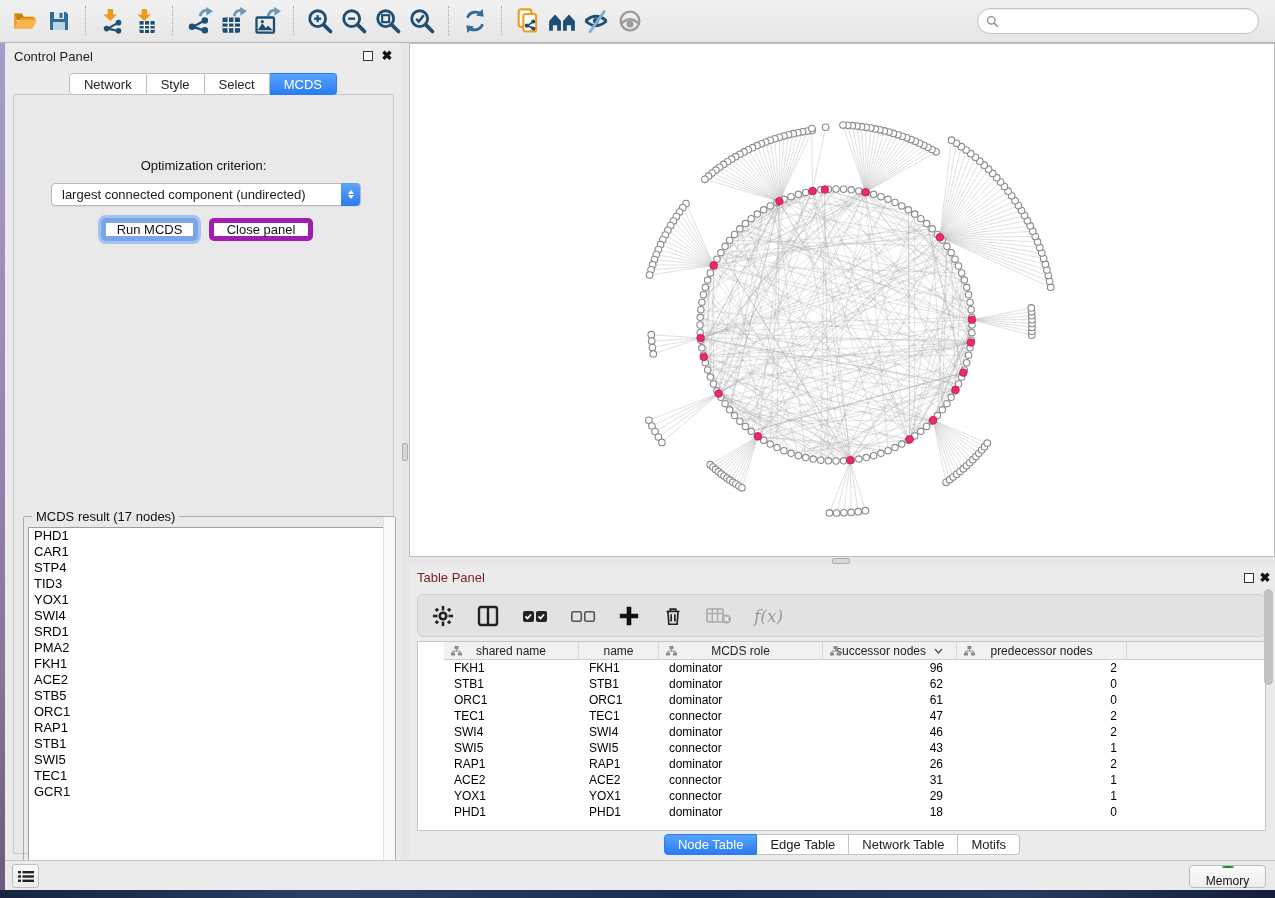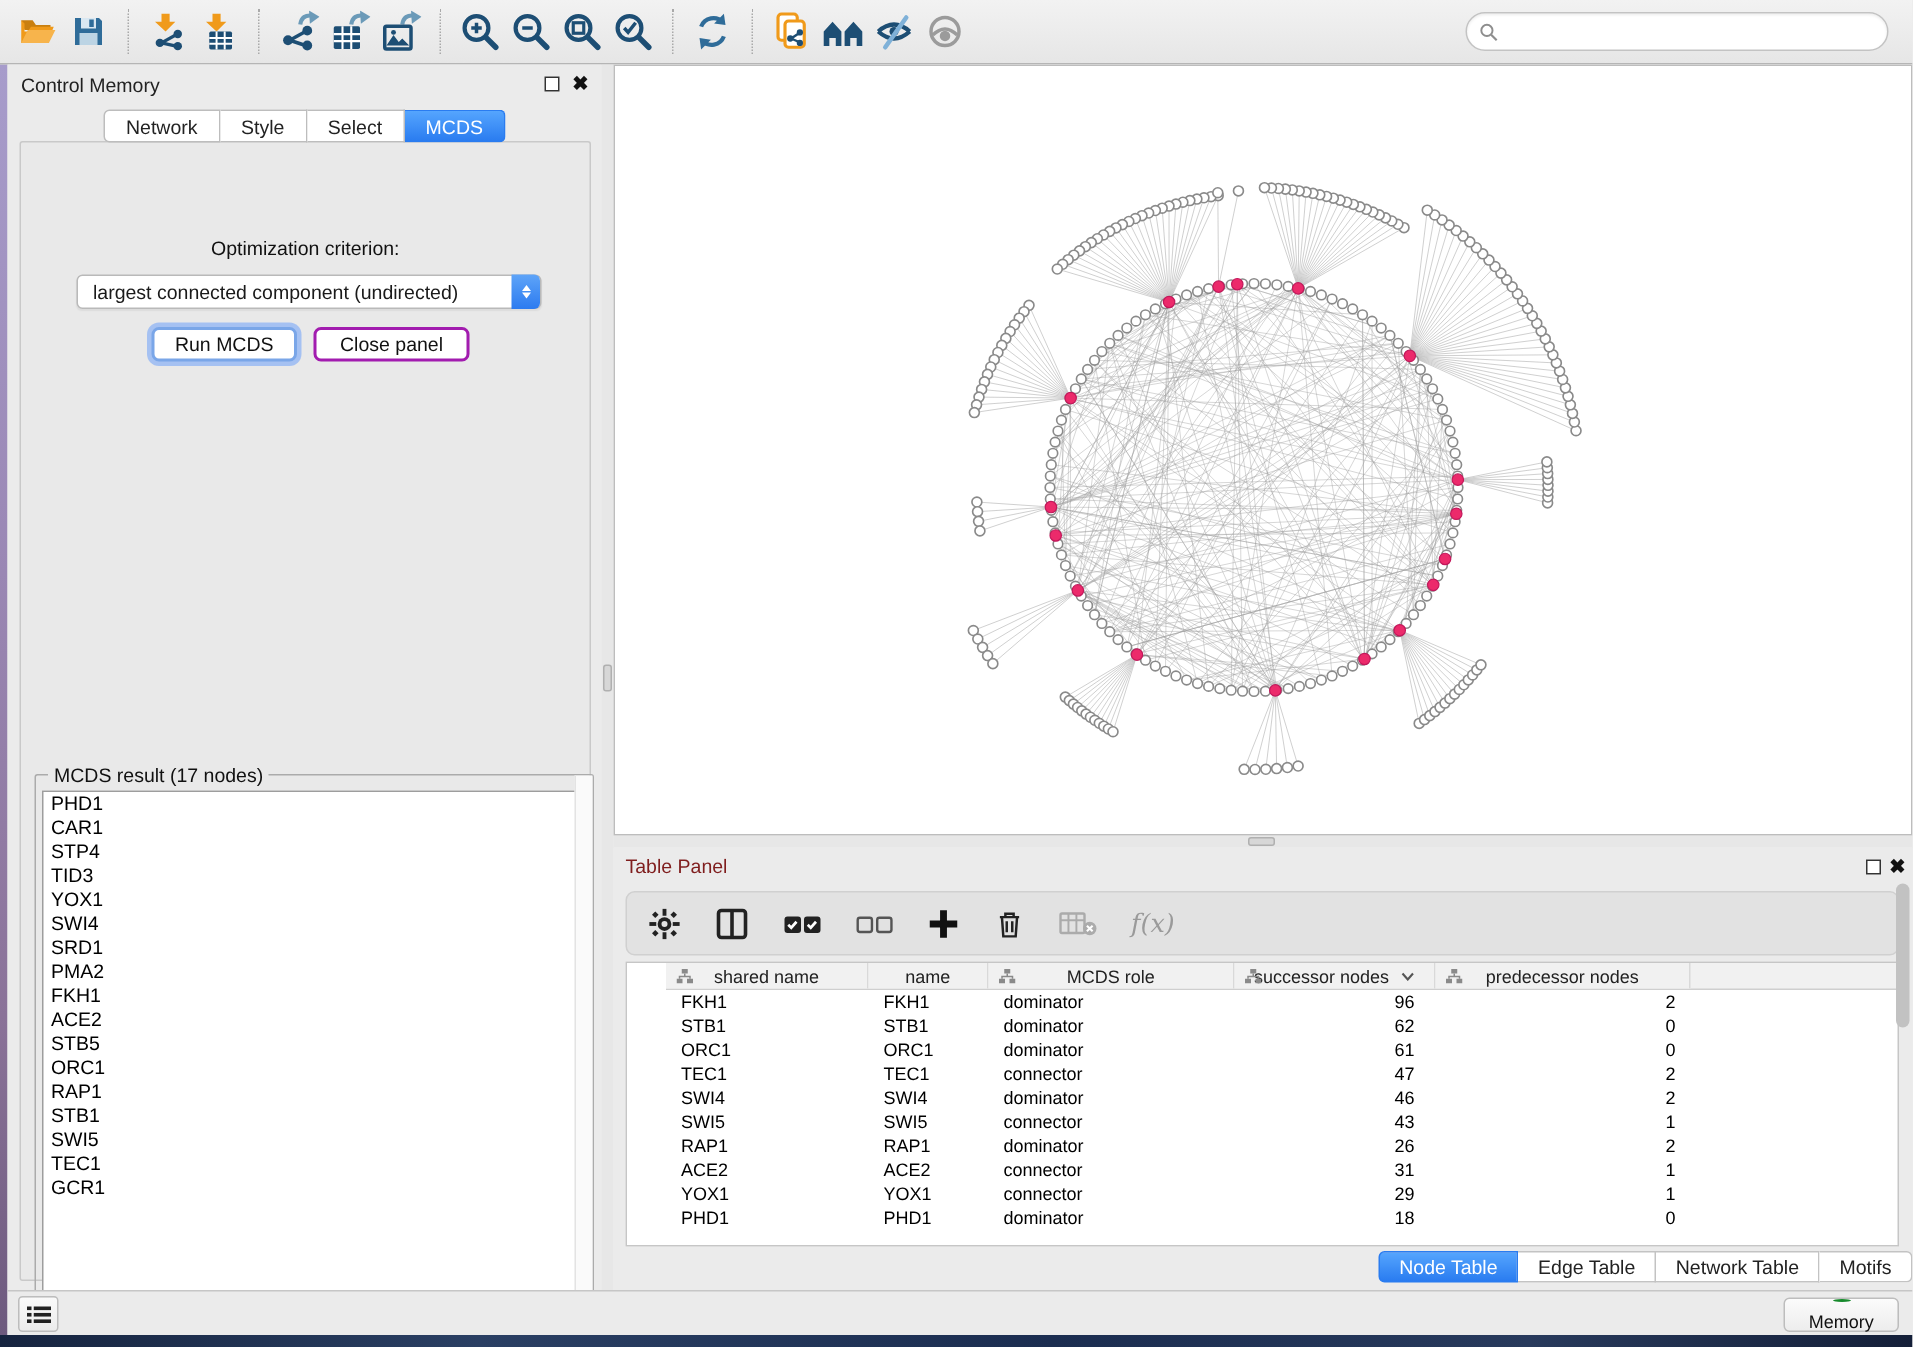--- a/index.html
+++ b/index.html
@@ -42,21 +42,21 @@
   #cp-content { position:absolute; left:8px; top:51px; width:381px; height:760px;
     background:#e9e9e9; border:1px solid #c9c9c9; border-radius:2px; }
   #opt-label { position:absolute; left:0; top:63px; width:100%; text-align:center; font-size:13px; color:#111; }
   #criterion-select { position:absolute; left:37px; top:88px; width:310px; height:23px; background:#fff;
     border:1px solid #b9b9b9; border-radius:4px; display:flex; align-items:center;
     font-size:13px; padding-left:10px; box-shadow:0 1px 1px rgba(0,0,0,.06); }
   #criterion-stepper { position:absolute; right:0; top:-1px; width:19px; height:23px; border-radius:0 4px 4px 0;
     background:linear-gradient(#5ea4f8,#2c7bf0); display:flex; flex-direction:column; align-items:center; justify-content:center; gap:1px; }
   .chev { width:0; height:0; border-left:3.5px solid transparent; border-right:3.5px solid transparent; }
   .chev.up { border-bottom:4px solid #fff; } .chev.down { border-top:4px solid #fff; }
-  .push-btn { position:absolute; top:123px; height:23px; background:#fff; border:2px solid #a21caf; border-radius:5px;
+  .push-btn { position:absolute; top:123px; height:23px; background:#fff; border:5px solid #a21caf; border-radius:5px;
     font-size:13px; color:#111; display:flex; align-items:center; justify-content:center; }
   #run-btn { left:87px; width:97px; box-shadow:0 0 0 3px rgba(110,160,250,.55); border-color:#7aa6e8; }
   #closepanel-btn { left:195px; width:104px; }
 
   #mcds-group { position:absolute; left:9px; top:421px; width:373px; height:373px;
     border:1px solid #ababab; border-radius:2px; }
   #mcds-group-title { position:absolute; left:8px; top:-8px; background:#e9e9e9; padding:0 4px; font-size:13px; color:#111; }
   #mcds-list { position:absolute; left:4px; top:10px; width:365px; height:358px; background:#fff;
     border:1px solid #9d9d9d; overflow:hidden; }
   .mcds-item { font-size:13px; line-height:16px; padding-left:5px; color:#000; }
@@ -104,21 +104,21 @@
     border-right:1px solid #d9d9d9; background:#f1f1f1; flex:none; }
   .hcell .treeic { position:absolute; left:7px; top:4px; }
   .hcell .sortic { margin-left:8px; }
   .t-row { display:flex; height:16px; }
   .tcell { flex:none; font-size:12px; line-height:16px; color:#000; white-space:nowrap; overflow:hidden; }
   .tcell.l { text-align:left; padding-left:10px; }
   .tcell.r { text-align:right; }
   #t-vscroll { position:absolute; right:2px; top:22px; width:9px; height:160px; }
   #t-vthumb { position:absolute; left:0; top:2px; width:9px; height:96px; background:#c2c2c2; border-radius:5px; }
 
-  #tp-tabs { position:absolute; left:0; top:269px; width:100%; display:flex; justify-content:flex-end; }
+  #tp-tabs { position:absolute; left:0; top:269px; width:100%; display:flex; justify-content:center; }
   .ttab { height:21px; padding:0 13px; background:#fff; border:1px solid #c3c3c3; border-left:none;
     font-size:13px; color:#222; display:flex; align-items:center; }
   .ttab:first-child { border-left:1px solid #c3c3c3; border-radius:4px 0 0 4px; }
   .ttab:last-child { border-radius:0 4px 4px 0; }
   .ttab.sel { background:linear-gradient(#55a5fe,#2a7cf0); color:#fff; border-color:#2a7cf0; }
 
   
   #statusbar { position:absolute; left:5px; top:860px; width:1270px; height:30px; background:#ebebeb;
     border-top:1px solid #c6c6c6; }
   #panels-btn { position:absolute; left:7px; top:3px; width:27px; height:24px; background:linear-gradient(#fafafa,#ececec);
@@ -290,21 +290,21 @@
   <div id="search-box">
     <svg width="13" height="13" viewBox="0 0 16 16">
         <circle cx="6.5" cy="6.5" r="4.6" fill="none" stroke="#8e8e8e" stroke-width="1.6"></circle>
         <line x1="10" y1="10" x2="14.5" y2="14.5" stroke="#8e8e8e" stroke-width="1.8"></line>
       </svg>
     <input placeholder="" style="">
   </div>
 </div>
 
 <div id="control-panel">
-  <div id="cp-title">Control Memory</div>
+  <div id="cp-title">Control Panel</div>
   <span class="panel-winbtn" id="cp-float">
       <span class="float-glyph"></span>
     </span>
   <span class="panel-winbtn" id="cp-close">
       <span class="close-glyph">✖</span>
     </span>
   <div id="cp-tabs">
       <div class="ctab">Network</div>
       <div class="ctab">Style</div>
       <div class="ctab">Select</div>

